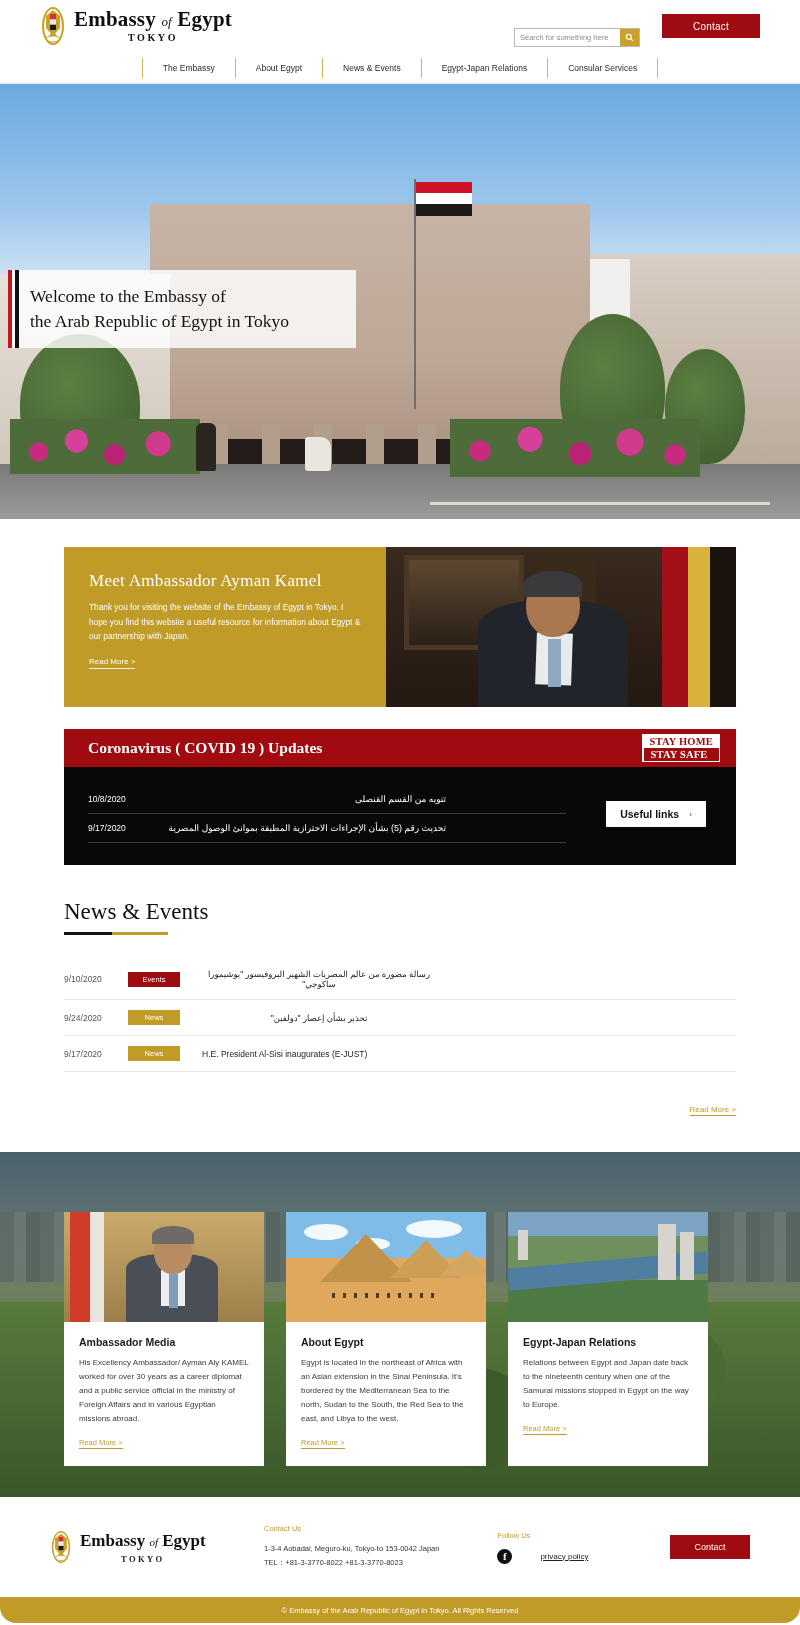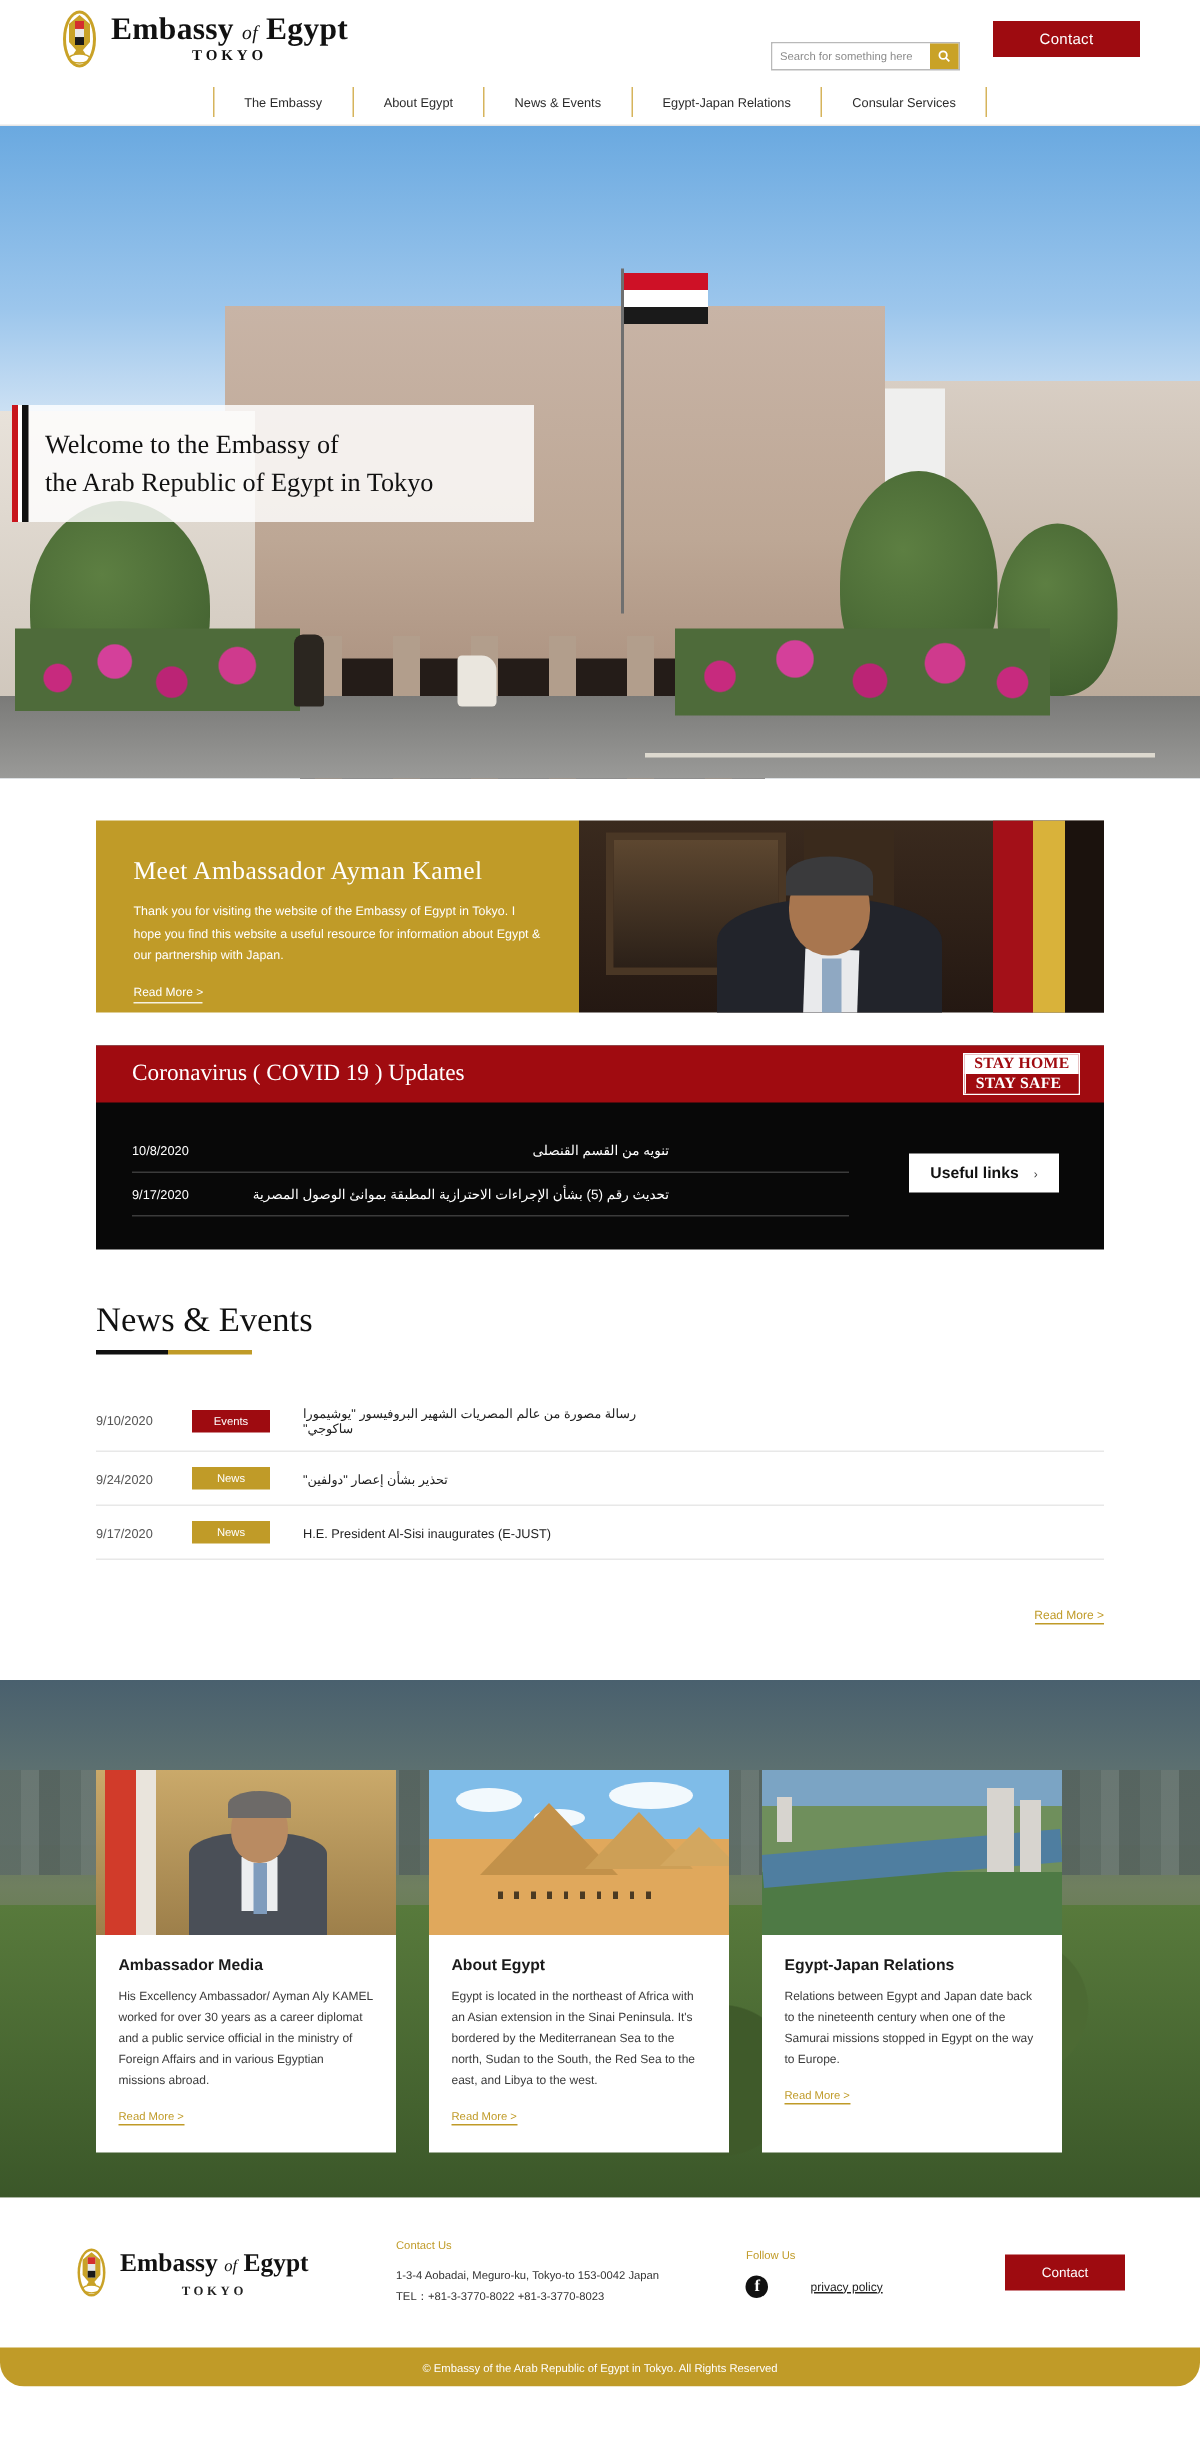--- a/index.html
+++ b/index.html
@@ -79,41 +79,41 @@
   .hero-overlay {
     position: absolute; left: 8px; top: 186px; width: 348px; height: 78px;
     background: rgba(255,255,255,.82); display: flex; align-items: center;
   }
   .hero-accent { position: absolute; left: 8px; top: 186px; width: 11px; height: 78px;
     background: linear-gradient(90deg,#c8161d 0 4px, #ffffff 4px 7px, #111111 7px 11px); }
   .hero-text { font-family: "Liberation Serif", serif; font-size: 17.5px; color: #111; line-height: 1.45; padding-left: 22px; }
 
   
   .amb-wrap { padding: 28px 64px 0 64px; background: #fff; }
-  .amb { display: flex; height: 128px; }
+  .amb { display: flex; height: 160px; }
   .amb-left { width: 322px; background: #c09b28; padding: 24px 24px 0 25px; }
   .amb-title { font-family: "Liberation Serif", serif; font-size: 17px; color: #fff; font-weight: 400; letter-spacing: .3px; }
   .amb-body { font-size: 8.3px; color: #fff; line-height: 1.75; margin-top: 9px; max-width: 275px; }
   .amb-link { display: inline-block; margin-top: 13px; font-size: 8px; color: #fff; text-decoration: none; border-bottom: 1px solid rgba(255,255,255,.85); padding-bottom: 2px; cursor: pointer; }
   .amb-right { flex: 1; position: relative; overflow: hidden; background: linear-gradient(180deg,#3a2a1e,#241812); }
   .amb-win { position: absolute; left: 18px; top: 8px; width: 120px; height: 95px; background: linear-gradient(180deg,#5d4730,#2b2018); border: 5px solid #4a3725; }
   .amb-win2 { position: absolute; left: 150px; top: 6px; width: 60px; height: 70px; background: #3a2a1c; }
   .amb-flag { position: absolute; right: 26px; top: 0; width: 48px; height: 160px; background: linear-gradient(90deg,#a31018 0 55%, #d9b23a 55% 100%); }
   .amb-flag2 { position: absolute; right: 0; top: 0; width: 26px; height: 160px; background: #1b120d; }
   .amb-person { position: absolute; left: 92px; top: 52px; width: 150px; height: 110px; background: #22242b; border-radius: 48% 48% 0 0 / 26% 26% 0 0; }
   .amb-head { position: absolute; left: 140px; top: 28px; width: 54px; height: 62px; background: #a8764f; border-radius: 48%; }
   .amb-hair { position: absolute; left: 138px; top: 24px; width: 58px; height: 26px; background: #3a3a3c; border-radius: 50% 50% 0 0; }
   .amb-shirt { position: absolute; left: 150px; top: 86px; width: 36px; height: 52px; background: #e9eaec; transform: rotate(2deg); }
   .amb-tie { position: absolute; left: 162px; top: 92px; width: 13px; height: 48px; background: #8fa8c2; }
 
   
   .covid-wrap { padding: 22px 64px 0 64px; }
   .covid { background: #080808; }
   .covid-head { background: #a00b10; height: 38px; display: flex; align-items: center; padding: 0 16px 0 24px; }
-  .covid-title { font-family: "Liberation Serif", serif; font-size: 15.5px; color: #fff; font-weight: 400; }
+  .covid-title { font-family: "Liberation Serif", serif; font-size: 15.5px; color: #fff; font-weight: 700; }
   .stay { margin-left: auto; display: flex; border: 1.5px solid #fff; flex-direction: column; }
   .stay span { font-family: "Liberation Serif", serif; font-size: 10.5px; font-weight: 700; padding: 1px 6px; letter-spacing: .2px; }
   .stay .s1 { background: #fff; color: #a00b10; }
   .stay .s2 { background: #a00b10; color: #fff; border-left: 1.5px solid #fff; }
   .covid-body { display: flex; padding: 18px 0 22px 0; }
   .covid-list { flex: 1; padding-left: 24px; padding-right: 10px; }
   .covid-row { display: flex; align-items: flex-start; gap: 18px; padding: 9px 0; border-bottom: 1px solid #3b3b3b; }
   .covid-row:last-child { border-bottom: 1px solid #3b3b3b; }
   .covid-date { font-size: 8.5px; color: #fff; width: 56px; flex: 0 0 56px; }
   .covid-text { font-size: 9px; color: #fff; direction: rtl; text-align: right; flex: 1; padding-right: 120px; }
@@ -132,21 +132,21 @@
   .news-rule i { height: 3px; display: block; }
   .news-rule .b { width: 48px; background: #111; }
   .news-rule .g { width: 56px; background: #c09b28; }
   .news-list { margin-top: 24px; }
   .news-row { display: flex; align-items: center; padding: 10px 0; border-bottom: 1px solid #e8e8e8; }
   .news-date { font-size: 8.5px; color: #555; width: 64px; flex: 0 0 64px; }
   .badge { width: 52px; flex: 0 0 52px; text-align: center; color: #fff; font-size: 7.5px; padding: 3px 0; margin-right: 22px; }
   .badge.events { background: #9e0b10; }
   .badge.news { background: #c09b28; }
   .news-text { font-size: 8.5px; color: #222; flex: 1; }
-  .news-text.rtl { direction: rtl; text-align: left; padding-right: 300px; }
+  .news-text.rtl { direction: rtl; text-align: center; padding-right: 300px; }
   .readmore-right { text-align: right; margin-top: 26px; }
   .readmore-right a { font-size: 8px; color: #c09b28; text-decoration: none; border-bottom: 1px solid #c09b28; padding-bottom: 1px; cursor: pointer; }
 
   
   .cards-section { position: relative; margin-top: 36px; height: 345px; overflow: hidden; }
   .cards-bg { position: absolute; inset: 0; background: linear-gradient(180deg,#4a5a63 0%, #5d6e6a 22%, #6f7f5f 40%, #5f7a45 58%, #4e6b38 78%, #3e5a2e 100%); }
   .bg-sky { position: absolute; left: 0; top: 0; width: 800px; height: 110px; background: linear-gradient(180deg,#49606e,#6c7d72); }
   .bg-city { position: absolute; left: 0; top: 60px; width: 800px; height: 70px;
     background: repeating-linear-gradient(90deg,#5d6b66 0 14px,#6b7873 14px 26px,#55625d 26px 40px); opacity:.85; }
   .bg-green { position: absolute; left: 0; top: 150px; width: 800px; height: 195px;

